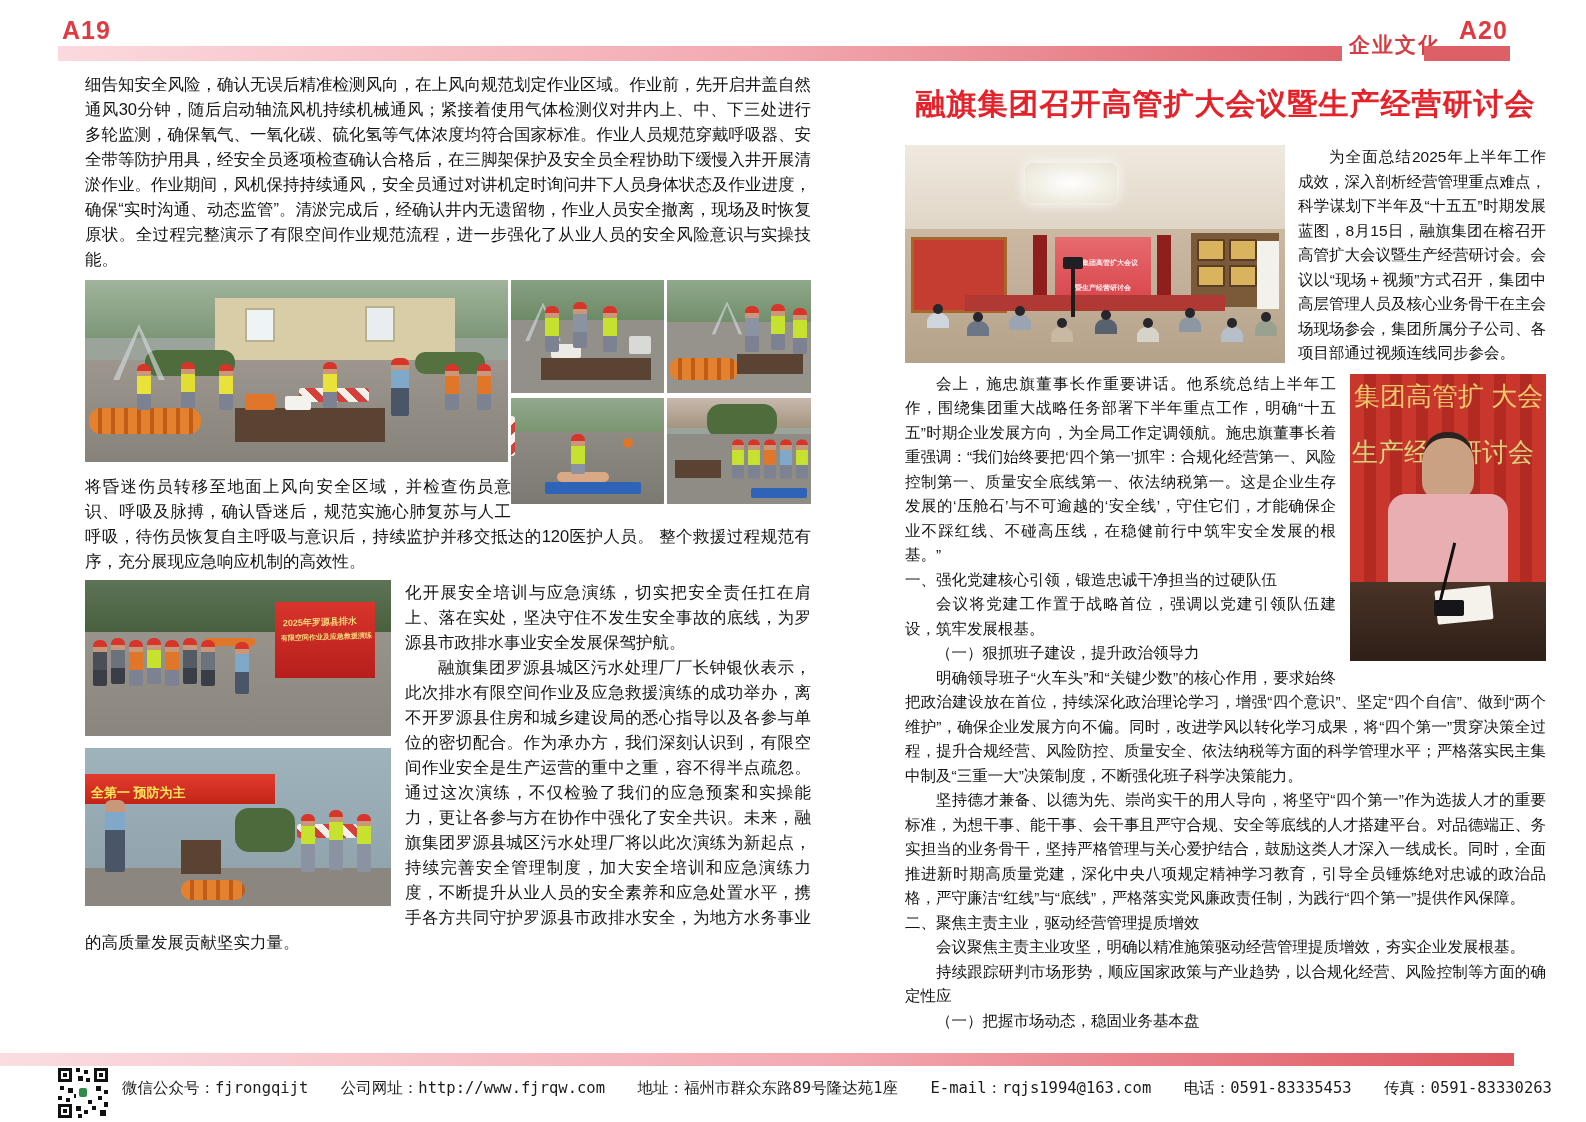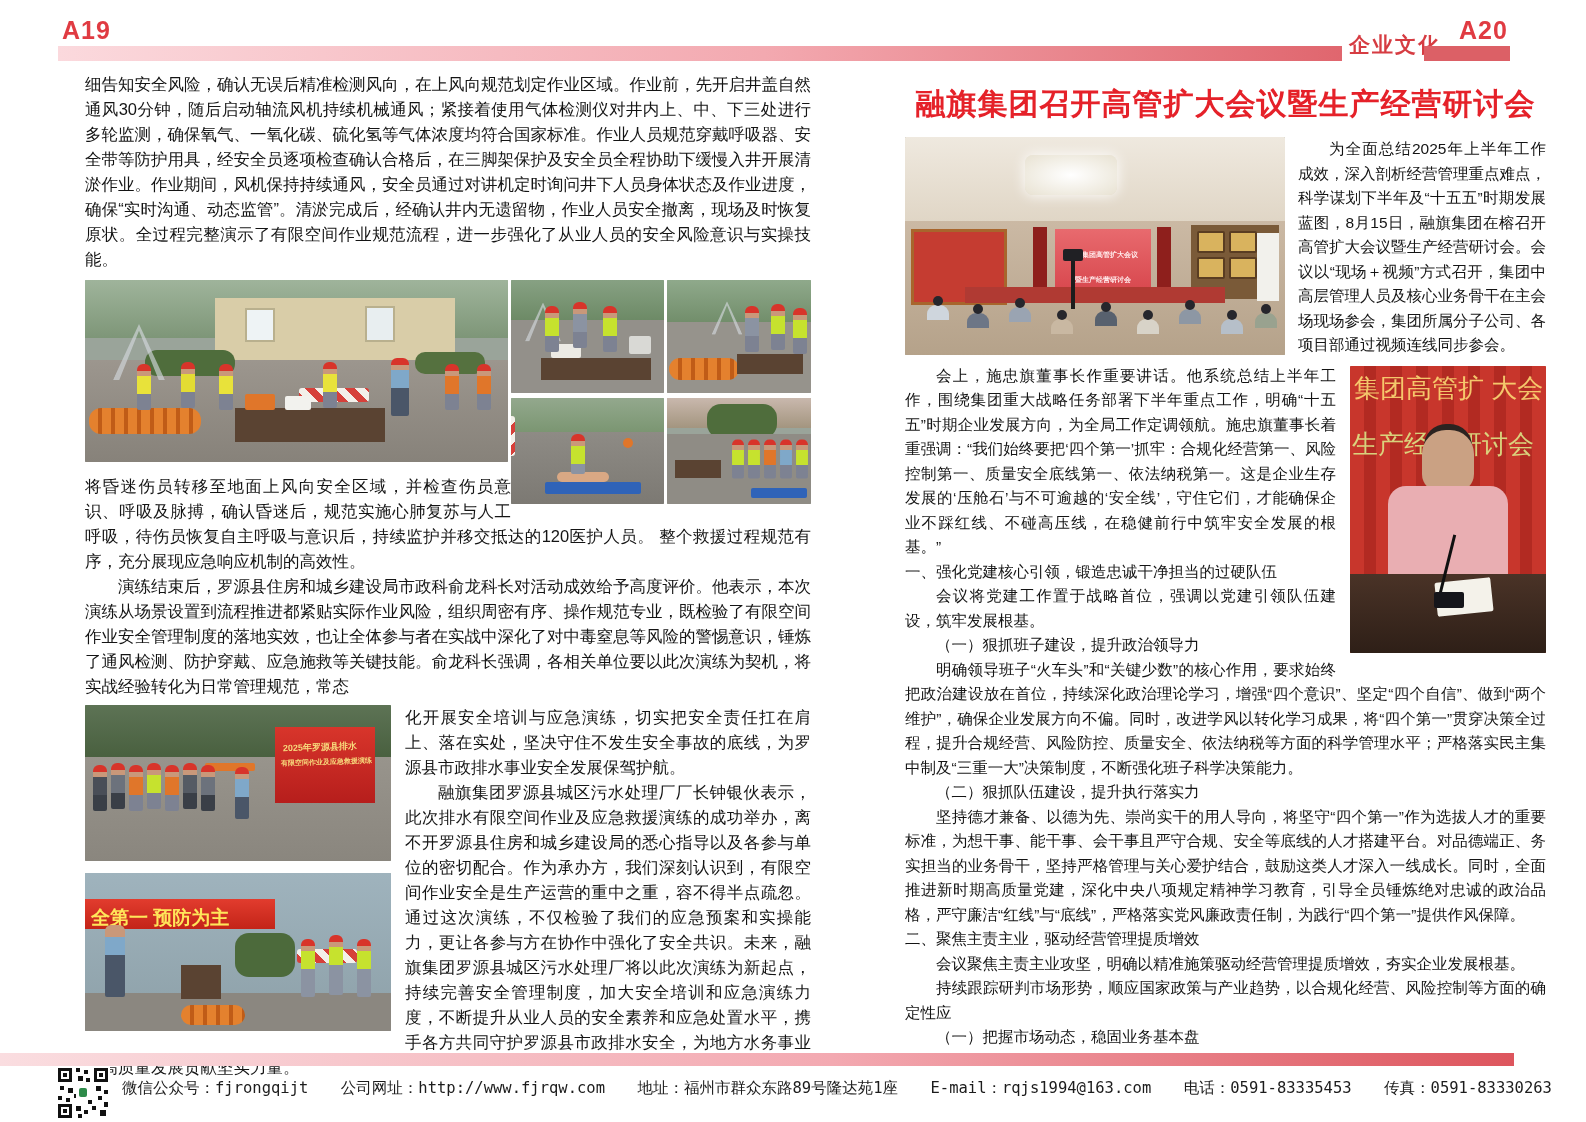--- a/index.html
+++ b/index.html
@@ -17,21 +17,21 @@
   #left-col{left:85px;top:72px;width:726px;font-size:16.5px;line-height:25px;}
   .ind{text-indent:2em;}
   .sp-r{float:right;width:300px;height:40px;}
   .photo-grid{position:relative;height:188px;margin-top:8px;}
   .wrapsec{margin-top:6px;}
   .wrapsec .ph-stack{float:left;width:306px;margin-right:14px;}
 
   #right-col{left:905px;top:84px;width:641px;}
   #r-title{font-size:30px;font-weight:bold;color:#e52129;text-align:center;margin:0;letter-spacing:1px;}
   .r-body{font-size:15.5px;line-height:24.5px;text-align:justify;}
-  #r-lead{margin-top:12px;}
+  #r-lead{margin-top:20px;}
   #r-lead .ph-h{float:left;margin-right:13px;}
   #r-main{margin-top:6px;}
   #r-main .ph-i{float:right;margin:2px 0 10px 14px;}
   .clear{clear:both;}
 
   
   .ph{position:relative;margin:0;padding:0;overflow:hidden;border-radius:1px;background:#9aa49a;}
   .abs{position:absolute;}
   .pp{position:absolute;width:14px;height:46px;border-radius:6px 6px 2px 2px;
       background:linear-gradient(var(--h,#d8342a) 0 7px,#c9987a 7px 12px,var(--v,#e8e23a) 12px 30px,var(--t,#7d8292) 30px 100%);}
@@ -133,21 +133,20 @@
         <div class="pp" style="left:64px;top:38px;transform:scale(.85);--v:#c6e22e;"></div>
         <div class="pp" style="left:80px;top:38px;transform:scale(.85);--v:#c6e22e;"></div>
         <div class="pp" style="left:96px;top:38px;transform:scale(.85);--v:#e0762a;"></div>
         <div class="pp" style="left:112px;top:38px;transform:scale(.85);--v:#7fa8c9;"></div>
         <div class="pp" style="left:128px;top:38px;transform:scale(.85);--v:#c6e22e;"></div>
         <div class="box" style="left:84px;top:90px;width:56px;height:10px;background:#2f63b8;"></div>
       </figure>
     </div>
 
     <p style="margin-top:6px;"><span class="sp-r"></span><span>将昏迷伤员转移至地面上风向安全区域，并检查伤员意识、呼吸及脉搏，确认昏迷后，规范实施心肺复苏与人工呼吸，待伤员恢复自主呼吸与意识后，持续监护并移交抵达的120医护人员。 整个救援过程规范有序，充分展现应急响应机制的高效性。</span></p>
-    <p class="ind">演练结束后，罗源县住房和城乡建设局市政科俞龙科长对活动成效给予高度评价。他表示，本次演练从场景设置到流程推进都紧贴实际作业风险，组织周密有序、操作规范专业，既检验了有限空间作业安全管理制度的落地实效，也让全体参与者在实战中深化了对中毒窒息等风险的警惕意识，锤炼了通风检测、防护穿戴、应急施救等关键技能。俞龙科长强调，各相关单位要以此次演练为契机，将实战经验转化为日常管理规范，常态</p>
 
     <div class="wrapsec">
       <div class="ph-stack">
 
         <figure class="ph" style="width:306px;height:156px;margin-bottom:12px;">
           <div class="abs" style="left:0;top:0;width:100%;height:52px;background:linear-gradient(#5d7355,#49603f);"></div>
           <div class="abs" style="left:0;top:52px;width:100%;height:104px;background:linear-gradient(#98948c,#8a867e);"></div>
           <div class="abs" style="left:190px;top:22px;width:100px;height:76px;background:linear-gradient(#d8352b,#b61e1c);"></div>
           <div class="goldtxt" style="left:198px;top:30px;font-size:9px;">2025年罗源县排水</div>
           <div class="goldtxt" style="left:196px;top:44px;font-size:7px;width:92px;">有限空间作业及应急救援演练</div>
@@ -158,21 +157,21 @@
           <div class="pp" style="left:62px;top:58px;--v:#c6e22e;"></div>
           <div class="pp" style="left:80px;top:60px;--v:#e0762a;"></div>
           <div class="pp" style="left:98px;top:58px;--v:#555b64;--t:#3a3f47;"></div>
           <div class="pp" style="left:116px;top:60px;--v:#6c727c;--t:#3a3f47;"></div>
           <div class="pp" style="left:150px;top:62px;height:52px;--v:#7fa8c9;--t:#4a5668;"></div>
         </figure>
 
         <figure class="ph" style="width:306px;height:158px;">
           <div class="abs" style="left:0;top:0;width:100%;height:100%;background:linear-gradient(#9fb3bd,#8da0a8);"></div>
           <div class="abs" style="left:0;top:26px;width:190px;height:30px;background:linear-gradient(#e23c2e,#c32418);"></div>
-          <div class="bannertxt" style="left:6px;top:32px;font-size:19px;">全第一  预防为主</div>
+          <div class="bannertxt" style="left:6px;top:32px;font-size:13px;">全第一  预防为主</div>
           <div class="abs" style="left:150px;top:60px;width:60px;height:44px;border-radius:14px;background:#4c6a3b;"></div>
           <div class="abs" style="left:0;top:120px;width:100%;height:38px;background:#8b8780;"></div>
           <div class="barrier" style="left:212px;top:76px;width:60px;"></div>
           <div class="pp" style="left:20px;top:52px;height:72px;width:20px;--h:#c9987a;--v:#7fa8c9;--t:#4a5668;"></div>
           <div class="pp" style="left:216px;top:66px;height:58px;--v:#c6e22e;--t:#8b93a2;"></div>
           <div class="pp" style="left:244px;top:62px;height:60px;--v:#c6e22e;--t:#8b93a2;"></div>
           <div class="pp" style="left:272px;top:66px;height:58px;--v:#c6e22e;--t:#8b93a2;"></div>
           <div class="duct" style="left:96px;top:132px;width:64px;height:20px;"></div>
           <div class="table" style="left:96px;top:92px;width:40px;height:34px;"></div>
         </figure>
@@ -234,21 +233,20 @@
         <div class="box" style="left:86px;top:214px;width:56px;height:34px;background:#f4f2ea;transform:rotate(-6deg);"></div>
         <div class="abs" style="left:96px;top:168px;width:3px;height:60px;background:#101010;transform:rotate(14deg);"></div>
         <div class="box" style="left:84px;top:226px;width:30px;height:16px;background:#15151a;"></div>
       </figure>
 
       <p class="ind">会上，施忠旗董事长作重要讲话。他系统总结上半年工作，围绕集团重大战略任务部署下半年重点工作，明确“十五五”时期企业发展方向，为全局工作定调领航。施忠旗董事长着重强调：“我们始终要把‘四个第一’抓牢：合规化经营第一、风险控制第一、质量安全底线第一、依法纳税第一。这是企业生存发展的‘压舱石’与不可逾越的‘安全线’，守住它们，才能确保企业不踩红线、不碰高压线，在稳健前行中筑牢安全发展的根基。”</p>
       <p>一、强化党建核心引领，锻造忠诚干净担当的过硬队伍</p>
       <p class="ind">会议将党建工作置于战略首位，强调以党建引领队伍建设，筑牢发展根基。</p>
       <p class="ind">（一）狠抓班子建设，提升政治领导力</p>
       <p class="ind">明确领导班子“火车头”和“关键少数”的核心作用，要求始终把政治建设放在首位，持续深化政治理论学习，增强“四个意识”、坚定“四个自信”、做到“两个维护”，确保企业发展方向不偏。同时，改进学风以转化学习成果，将“四个第一”贯穿决策全过程，提升合规经营、风险防控、质量安全、依法纳税等方面的科学管理水平；严格落实民主集中制及“三重一大”决策制度，不断强化班子科学决策能力。</p>
-      <p class="ind">（二）狠抓队伍建设，提升执行落实力</p>
       <p class="ind">坚持德才兼备、以德为先、崇尚实干的用人导向，将坚守“四个第一”作为选拔人才的重要标准，为想干事、能干事、会干事且严守合规、安全等底线的人才搭建平台。对品德端正、务实担当的业务骨干，坚持严格管理与关心爱护结合，鼓励这类人才深入一线成长。同时，全面推进新时期高质量党建，深化中央八项规定精神学习教育，引导全员锤炼绝对忠诚的政治品格，严守廉洁“红线”与“底线”，严格落实党风廉政责任制，为践行“四个第一”提供作风保障。</p>
       <p>二、聚焦主责主业，驱动经营管理提质增效</p>
       <p class="ind">会议聚焦主责主业攻坚，明确以精准施策驱动经营管理提质增效，夯实企业发展根基。</p>
       <p class="ind">持续跟踪研判市场形势，顺应国家政策与产业趋势，以合规化经营、风险控制等方面的确定性应</p>
       <p class="ind">（一）把握市场动态，稳固业务基本盘</p>
       <div class="clear"></div>
     </div>
   </div>
 
   <div id="foot-bar"></div>

